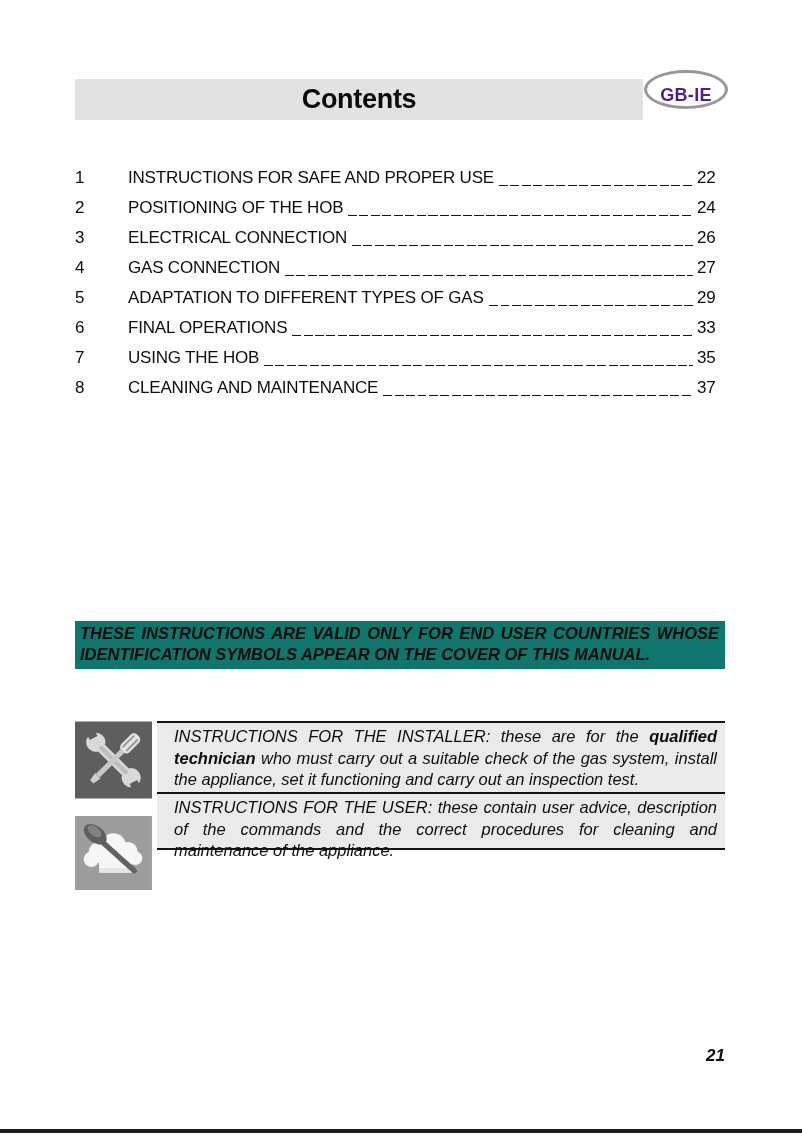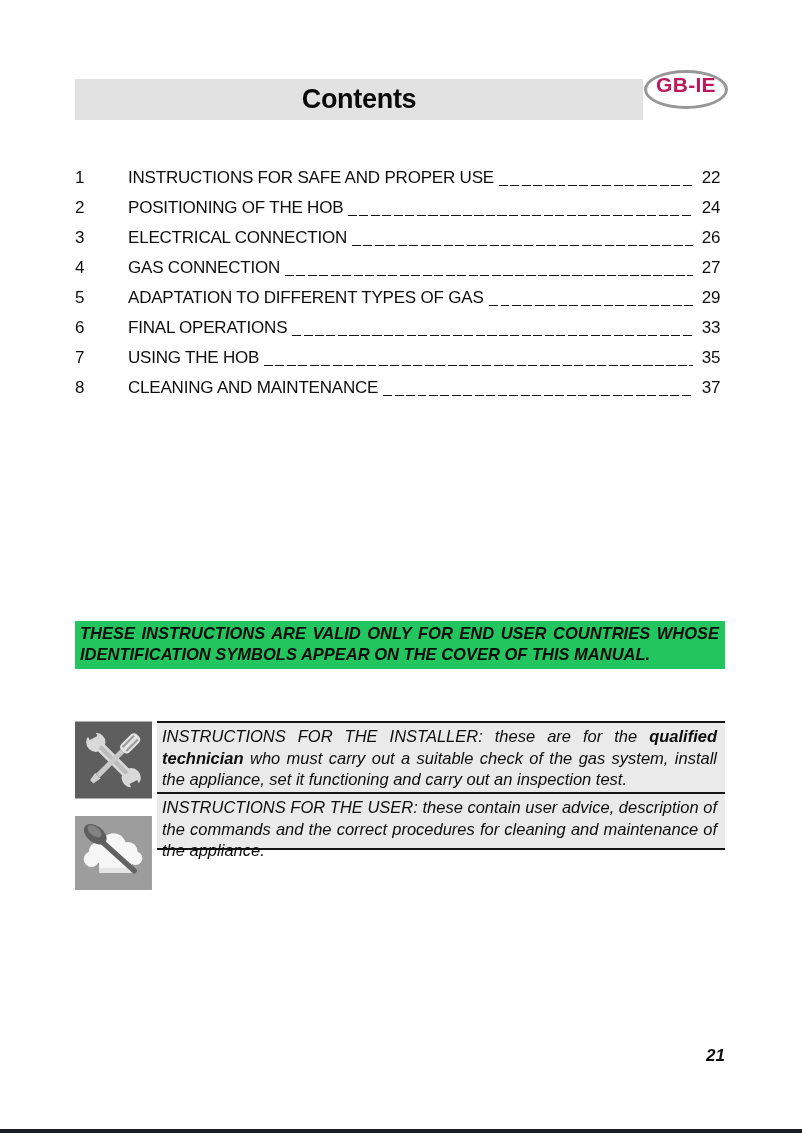--- a/index.html
+++ b/index.html
@@ -10,50 +10,50 @@
 
   
   .header-bar {
     position:absolute; left:75px; top:67px; width:568px; height:41px;
     background:#e2e2e2; display:flex; align-items:center; justify-content:center;margin-top:12px;
   }
   .header-title { font-size:27px; font-weight:bold; letter-spacing:-0.3px; color:#0a0a0a; }
   .region-badge {
     position:absolute; left:644px; top:70px; width:84px; height:39px;
     border:3px solid #979797; border-radius:50%;
-    display:flex; align-items:flex-start; justify-content:center; box-sizing:border-box;
-    font-size:21px; font-weight:bold; color:#be185d; letter-spacing:0.3px;
+    display:flex; align-items:flex-end; justify-content:center; box-sizing:border-box;
+    font-size:18px; font-weight:bold; color:#4c1d95; letter-spacing:0.3px;
   }
 
   
   .toc { position:absolute; left:75px; top:163px; width:650px; }
   .toc-row { display:flex; align-items:center; height:30px; font-size:17px; letter-spacing:-0.2px; color:#0d0d0d; }
   .toc-num { width:53px; flex:0 0 53px; }
   .toc-title { white-space:nowrap; padding-right:5px; }
   .toc-leader {
     flex:1 1 auto; height:1.8px; margin-top:15px; margin-right:4px;
     background:repeating-linear-gradient(90deg, #151515 0 9px, transparent 9px 11.5px);
   }
-  .toc-page { flex:0 0 28px; text-align:center; }
+  .toc-page { flex:0 0 28px; text-align:left; }
 
   
   .notice-box {
     position:absolute; left:75px; top:621px; width:650px; box-sizing:border-box;
-    background:#22c55e; padding:2px 6px 4px 5px;
+    background:#0f766e; padding:2px 6px 4px 5px;
     font-size:16.5px; font-style:italic; font-weight:bold; line-height:21px;
     text-align:justify; text-align-last:left; color:#0a0a0a;
   }
 
   
   .block-icon { position:absolute; left:75px; }
   .block-icon svg { display:block; }
   .inst-box {
     position:absolute; left:157px; width:568px; box-sizing:border-box;
     background:#eaeaea; border-top:2px solid #141414; border-bottom:2px solid #141414;
-    padding:3px 8px 0 5px;
+    padding:3px 8px 0 17px;
     font-size:16.5px; font-style:italic; line-height:21.5px;
     text-align:justify; text-align-last:left; color:#0d0d0d;
   }
   .inst-box b { font-weight:bold; }
   .installer-icon { top:721px; }
   .installer-box { top:721px; height:78px; }
   .user-icon { top:816px; }
   .user-box { top:792px; height:58px; }
 
   

